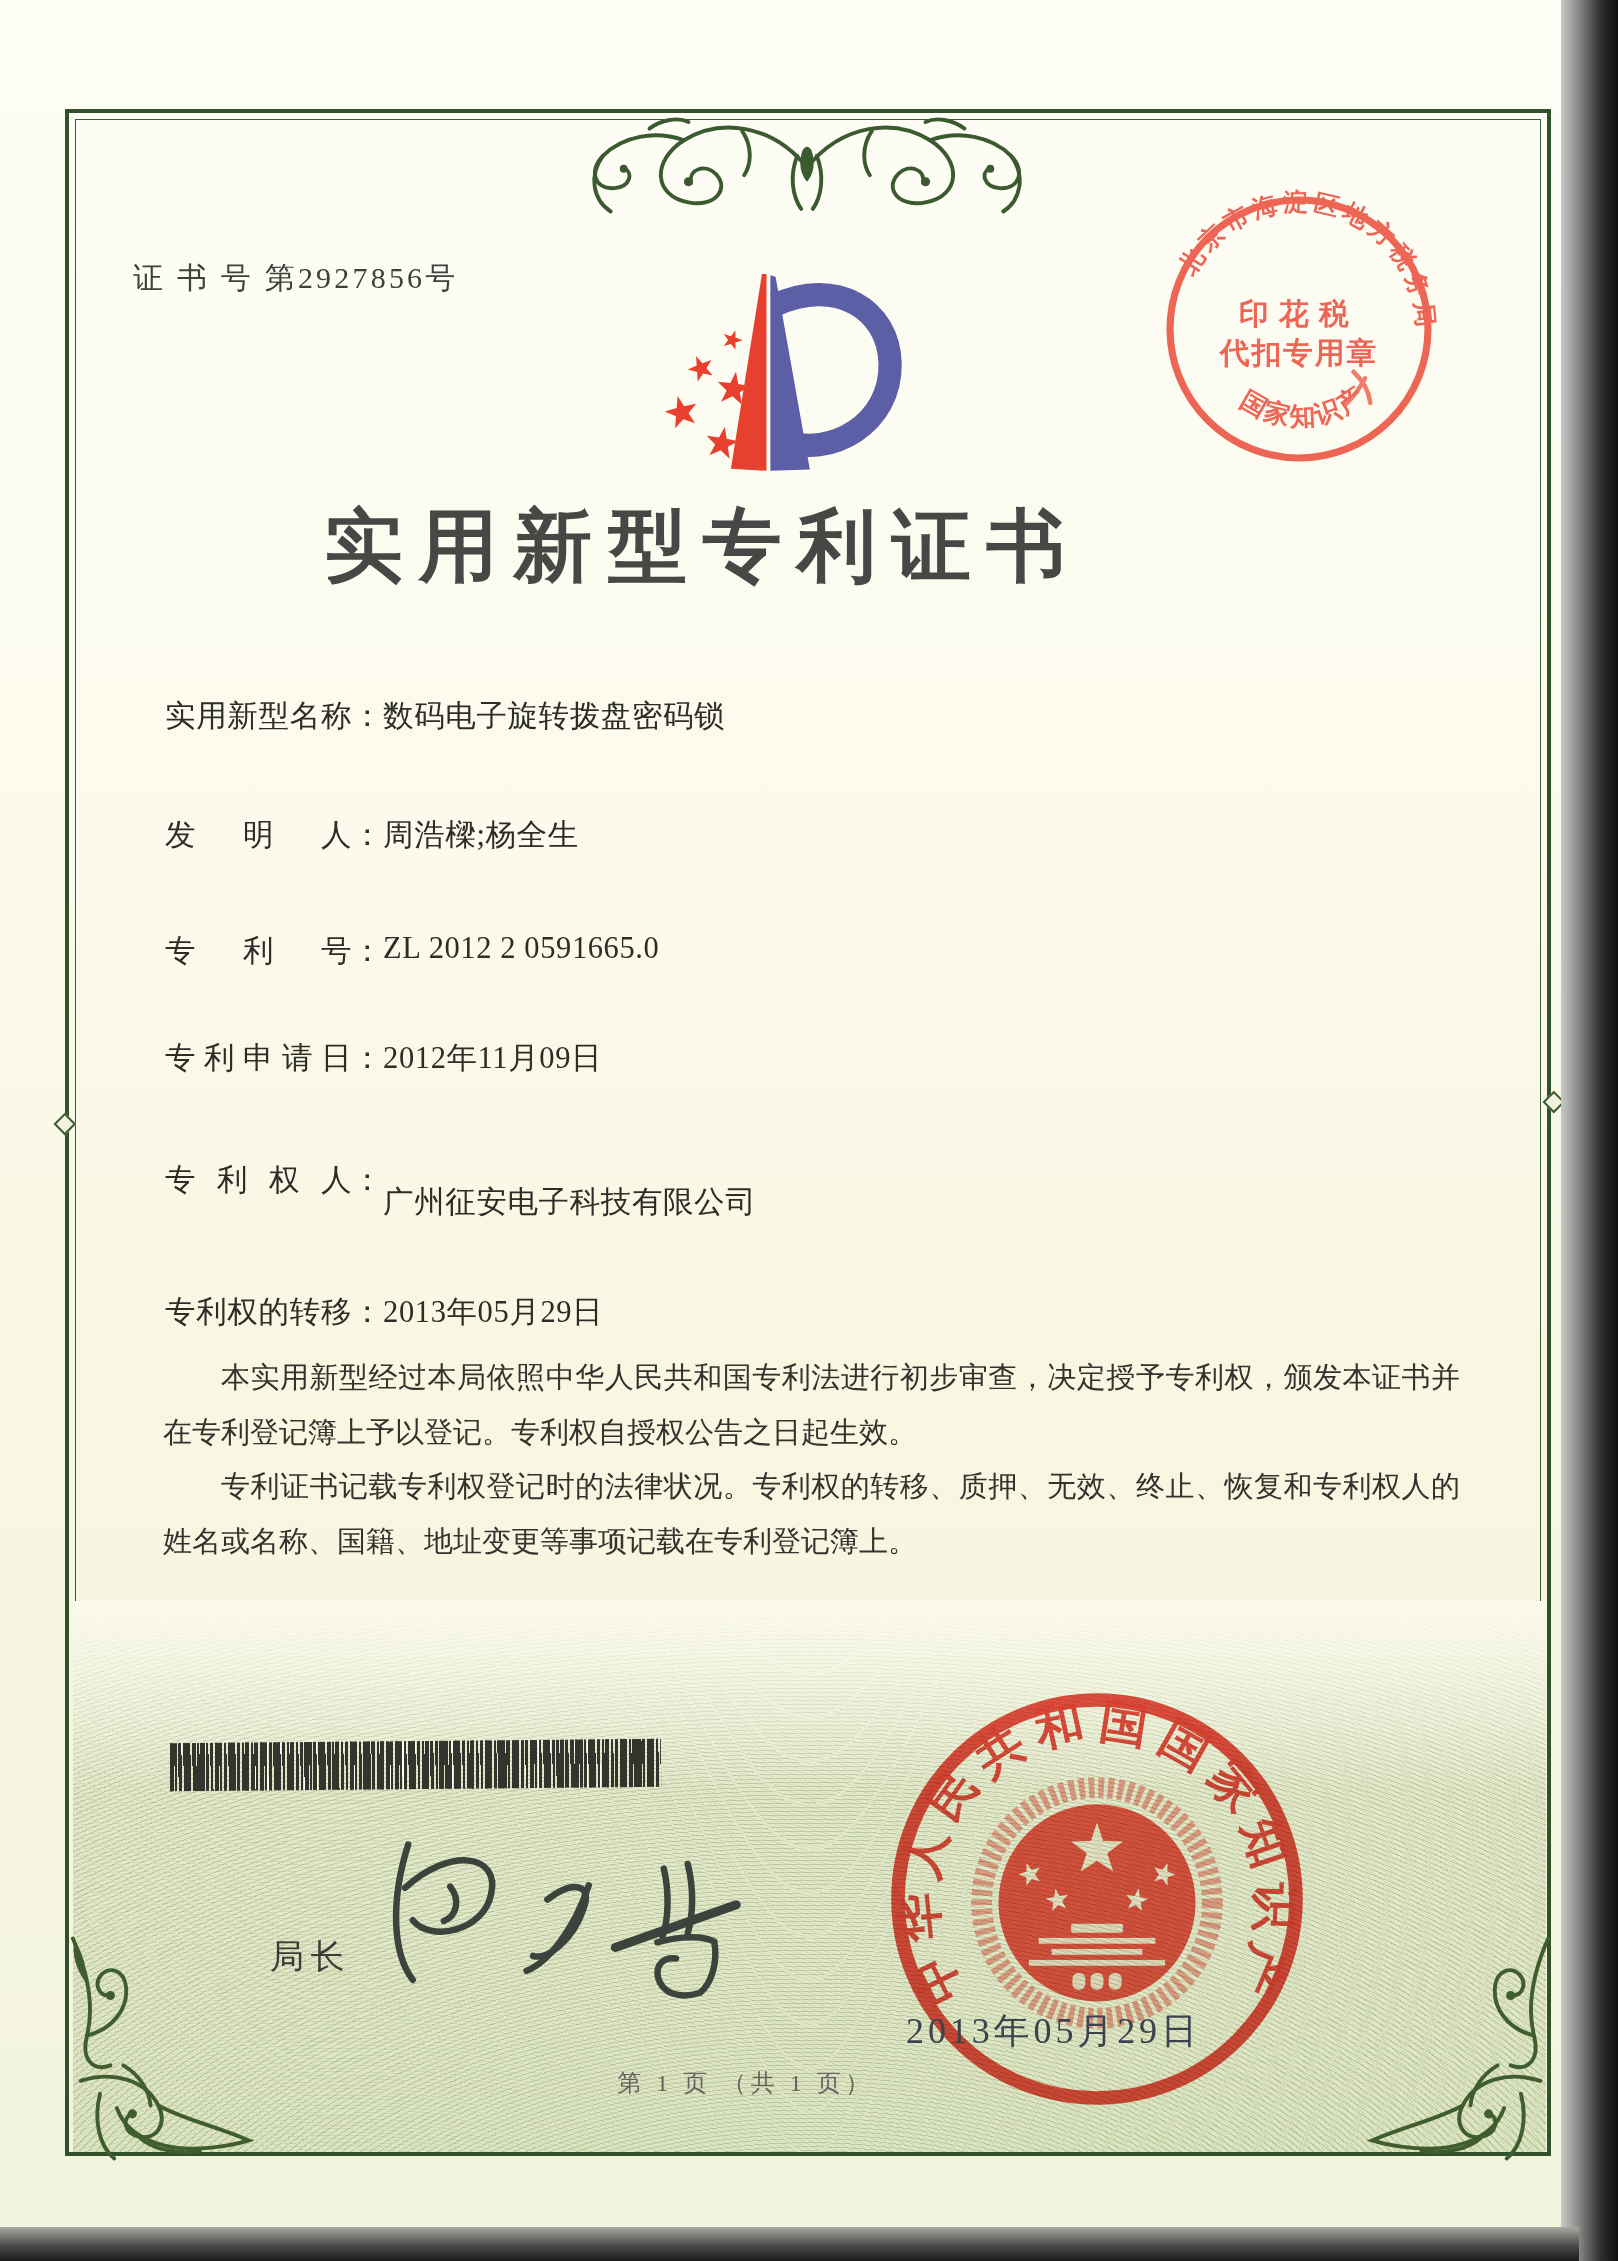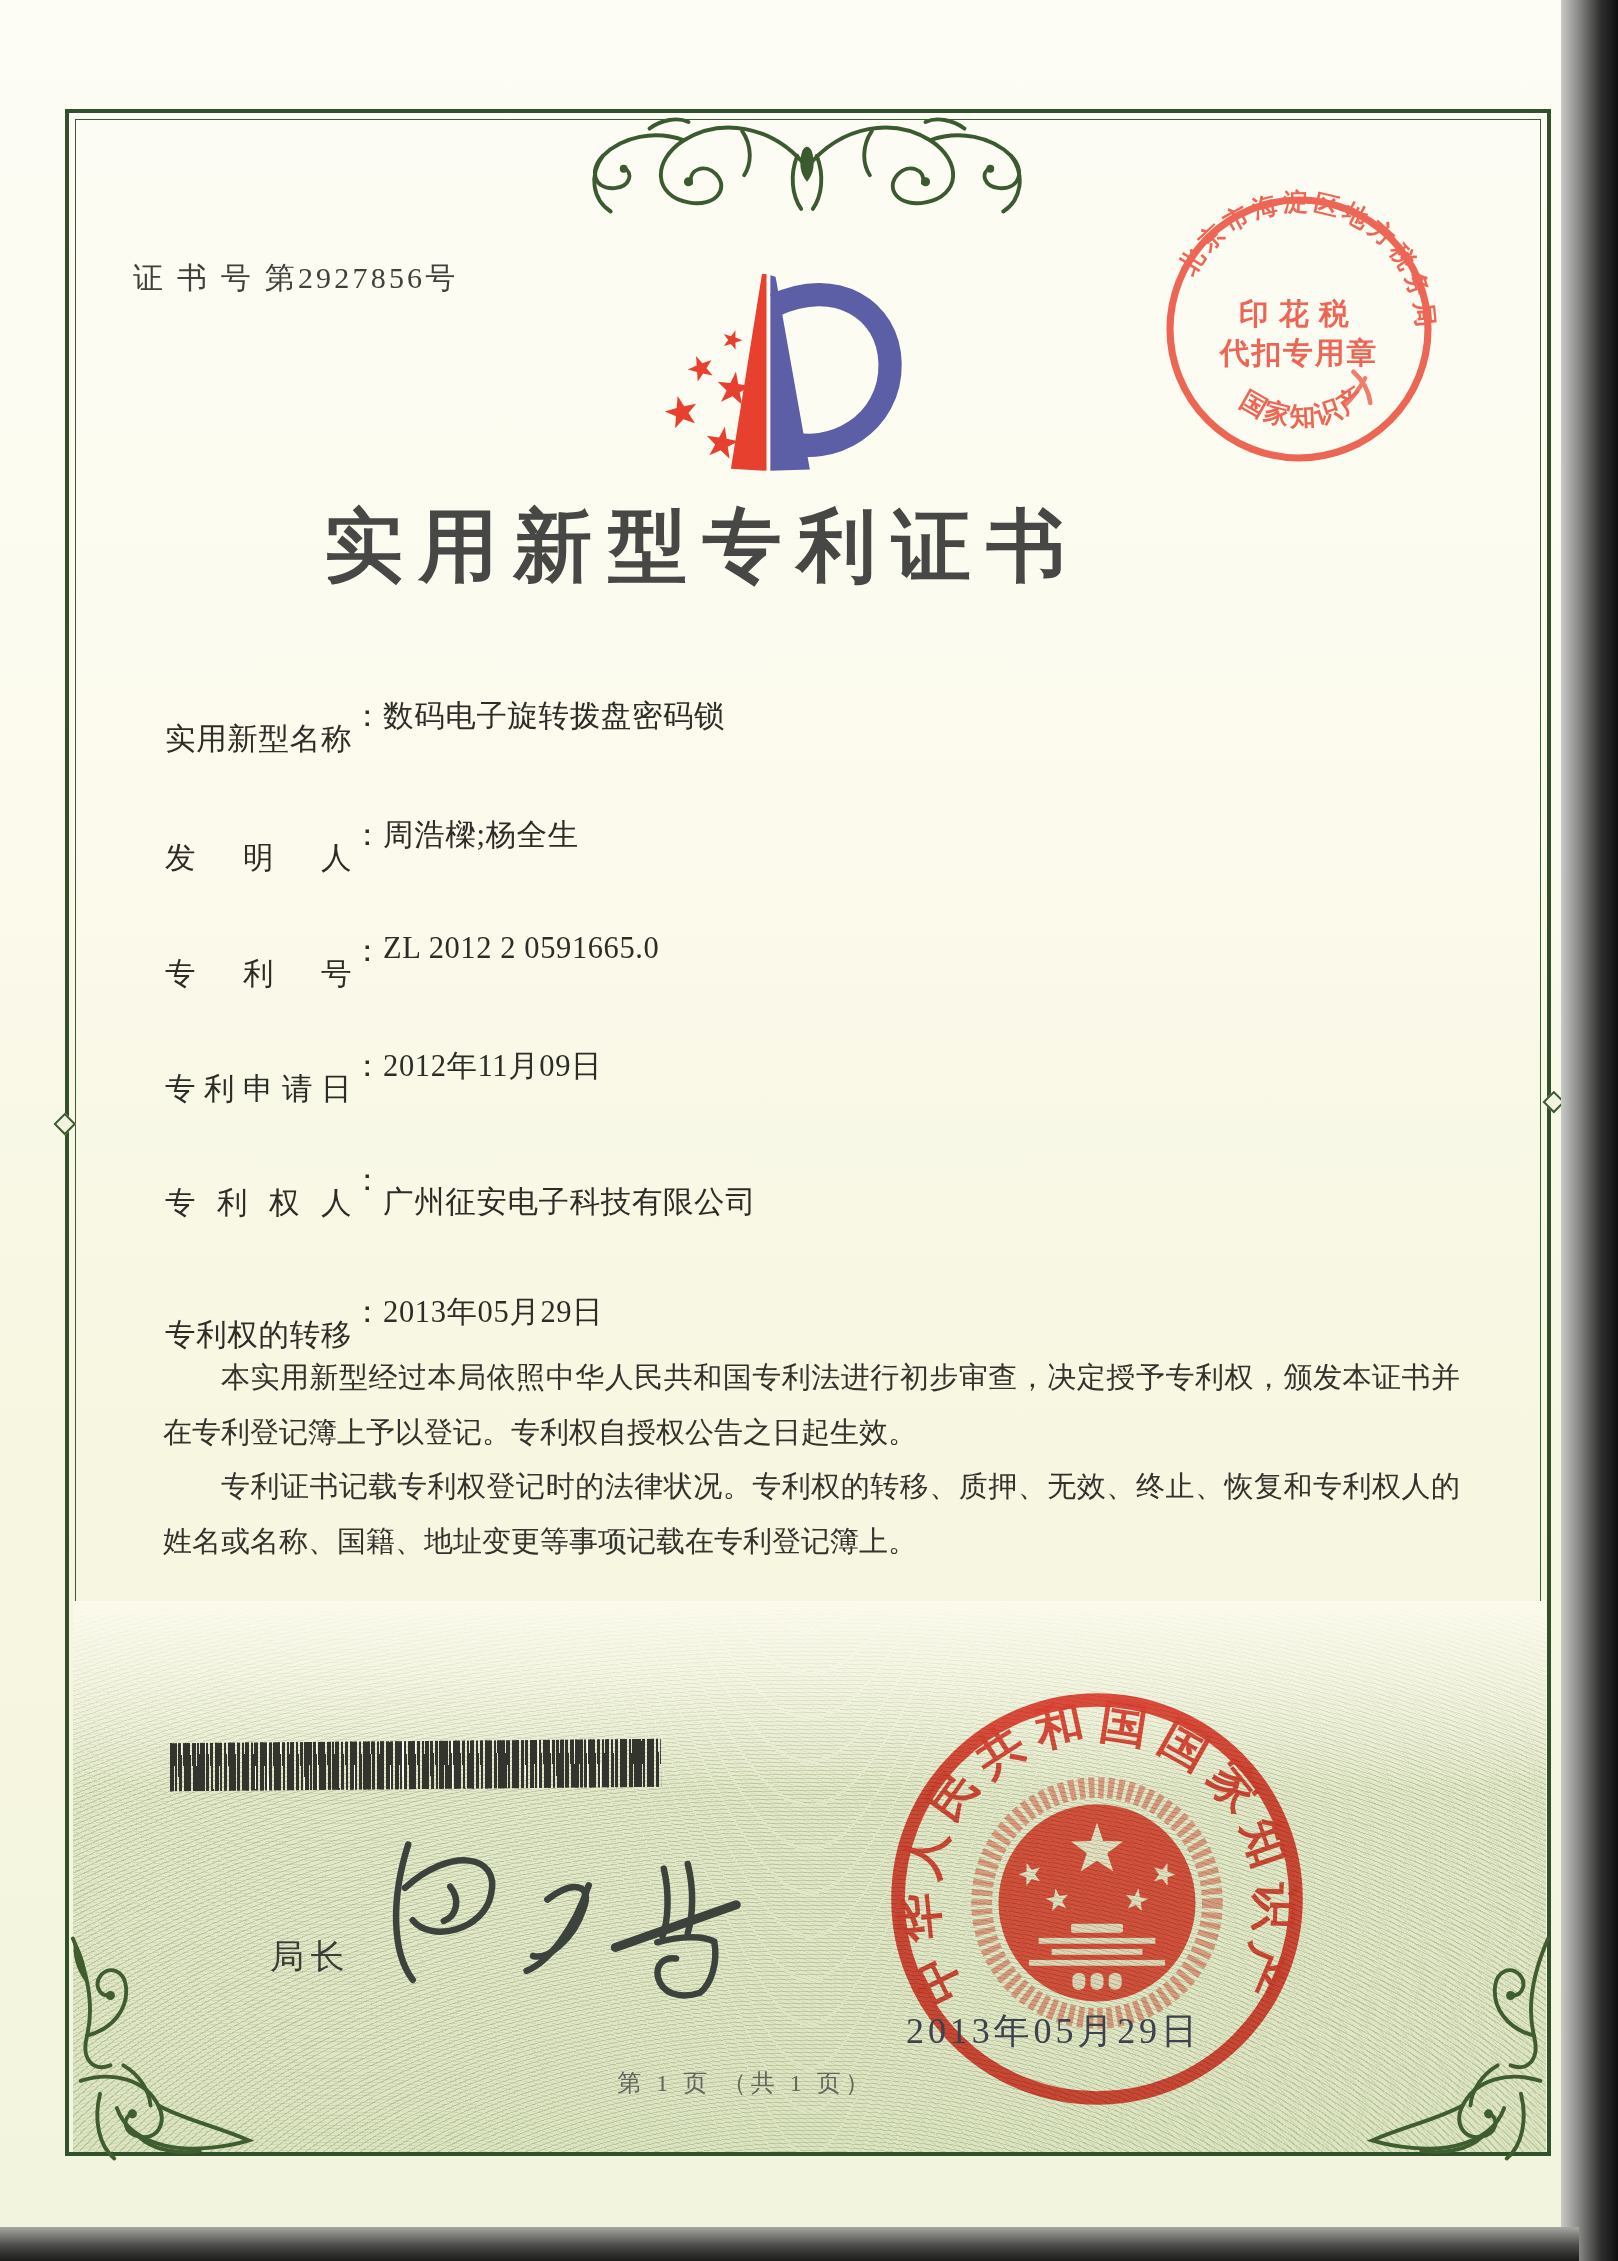--- a/index.html
+++ b/index.html
@@ -25,21 +25,21 @@
   .guilloche .fade{position:absolute;left:0;top:0;width:100%;height:34%;
       background:linear-gradient(180deg,#fbfaec 0%,rgba(251,250,236,0) 100%);}
   
   .certno{position:absolute;left:133px;top:258px;font-size:30px;letter-spacing:3.2px;color:#40403c;}
   .title{position:absolute;left:0;top:494px;width:1561px;text-align:center;transform:translateX(-78px);
       font-size:79px;font-weight:600;letter-spacing:15.6px;color:#474745;}
   .logo{position:absolute;left:635px;top:265px;width:285px;height:220px;}
   
   .fields{position:absolute;left:165px;top:696px;width:1329px;color:#2e2c27;}
   .frow{position:absolute;left:0;font-size:30.5px;letter-spacing:0.6px;white-space:nowrap;}
-  .lbl{display:inline-block;width:187px;text-align:justify;text-align-last:justify;vertical-align:top;margin-top:23px;}
+  .lbl{display:inline-block;width:187px;text-align:justify;text-align-last:justify;vertical-align:top;}
   .val{display:inline-block;vertical-align:top;}
   .val .l2{display:block;}
   
   .body-text{position:absolute;left:163px;top:1350px;width:1297px;font-size:29px;
       line-height:1.88;color:#34322d;text-align:justify;}
   .body-text p{margin:0;text-indent:2em;}
   
   .barcode{position:absolute;left:170px;top:1741px;width:491px;height:48px;transform:rotate(-.5deg);
       background:
         repeating-linear-gradient(90deg,#34342f 0 2.6px,rgba(0,0,0,0) 2.6px 4.5px),
@@ -177,21 +177,21 @@
   <div class="fields">
     <div class="frow" style="top:0;">
       <span class="lbl">实用新型名称</span><span>：</span><span class="val">数码电子旋转拨盘密码锁</span>
     </div>
     <div class="frow" style="top:119px;">
       <span class="lbl">发明人</span><span>：</span><span class="val">周浩樑;杨全生</span>
     </div>
     <div class="frow" style="top:235px;">
       <span class="lbl">专利号</span><span>：</span><span class="val">ZL 2012 2 0591665.0</span>
     </div>
-    <div class="frow" style="top:350px;">
+    <div class="frow" style="top:342px;">
       <span class="lbl">专利申请日</span><span>：</span><span class="val">2012年11月09日</span>
     </div>
     <div class="frow" style="top:464px;">
       <span class="lbl">专利权人</span><span>：</span><span class="val"><span class="l2" style="margin-top:22px;">广州征安电子科技有限公司</span></span>
     </div>
     <div class="frow" style="top:596px;">
       <span class="lbl">专利权的转移</span><span>：</span><span class="val">2013年05月29日</span>
     </div>
   </div>
 

